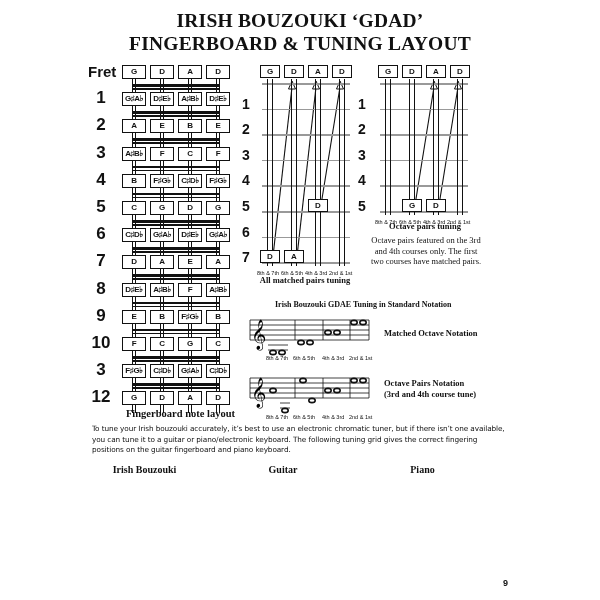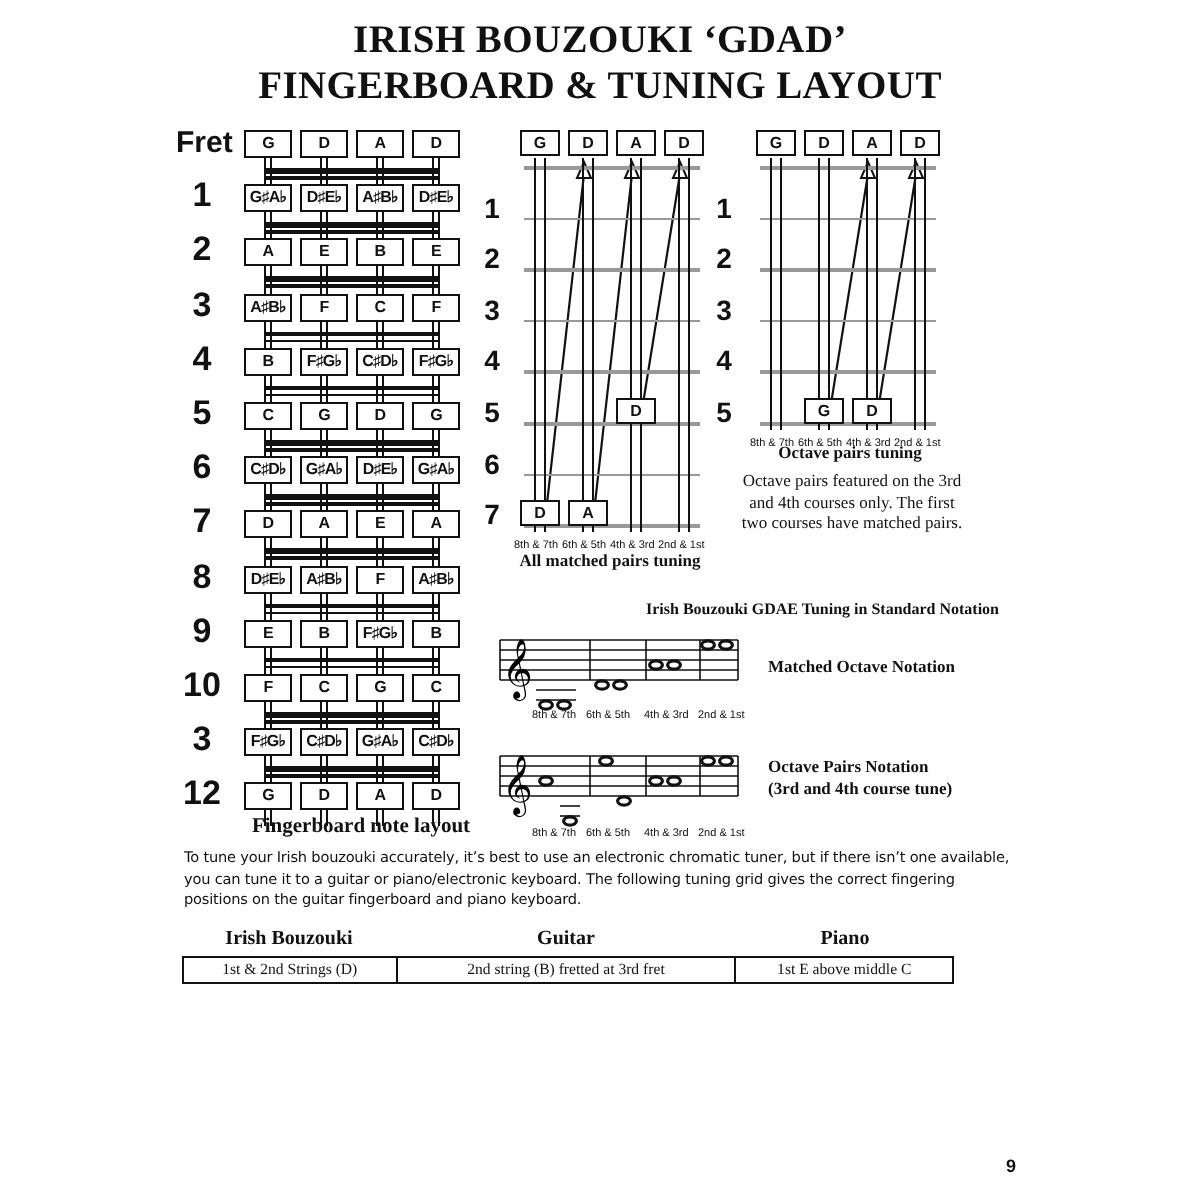--- a/index.html
+++ b/index.html
@@ -220,21 +220,21 @@
     <div class="dnum" style="left:-2px; top:112.4px;">4</div>
     <div class="dnum" style="left:-2px; top:138px;">5</div>
     <div class="course-lbl" style="left:19px; top:159px;">8th &amp; 7th</div>
     <div class="course-lbl" style="left:43px; top:159px;">6th &amp; 5th</div>
     <div class="course-lbl" style="left:67px; top:159px;">4th &amp; 3rd</div>
     <div class="course-lbl" style="left:91px; top:159px;">2nd &amp; 1st</div>
   </div>
 <div class="caption" style="left:370px; top:221px; width:110px; font-size:8.5px;">Octave pairs tuning</div>
 <div class="note-text" style="left:370px; top:235px; width:112px;">Octave pairs featured on the 3rd and 4th courses only. The first two courses have matched pairs.</div>
 
-<div class="staff-title" style="left:275px; top:300px;margin-left:48px;">Irish Bouzouki GDAE Tuning in Standard Notation</div>
+<div class="staff-title" style="left:275px; top:300px;">Irish Bouzouki GDAE Tuning in Standard Notation</div>
 
 <svg style="position:absolute; left:244px; top:314px;" width="130" height="50">
   <g stroke="#111" stroke-width="0.8">
     <line x1="6" y1="6" x2="125" y2="6"></line>
       <line x1="6" y1="11" x2="125" y2="11"></line>
     <line x1="6" y1="16" x2="125" y2="16"></line>
       <line x1="6" y1="21" x2="125" y2="21"></line>
     <line x1="6" y1="26" x2="125" y2="26"></line>
     <line x1="6" y1="6" x2="6" y2="26"></line>
       <line x1="51" y1="6" x2="51" y2="26"></line>
@@ -301,21 +301,16 @@
 <div class="tbl-head" style="left:91px; width:107px;">Irish Bouzouki</div>
 <div class="tbl-head" style="left:198px; width:170px;">Guitar</div>
 <div class="tbl-head" style="left:368px; width:109px;">Piano</div>
 <table class="grid">
   <colgroup>
       <col style="width:107px">
       <col style="width:170px">
       <col style="width:109px">
     </colgroup>
   <tbody id="tbody">
-      <tr>
-        <td>1st &amp; 2nd Strings (D)</td>
-        <td>2nd string (B) fretted at 3rd fret</td>
-        <td>1st E above middle C</td>
-      </tr>
     </tbody>
 </table>
 
 <div class="pagenum">9</div>
 
 </body></html>

